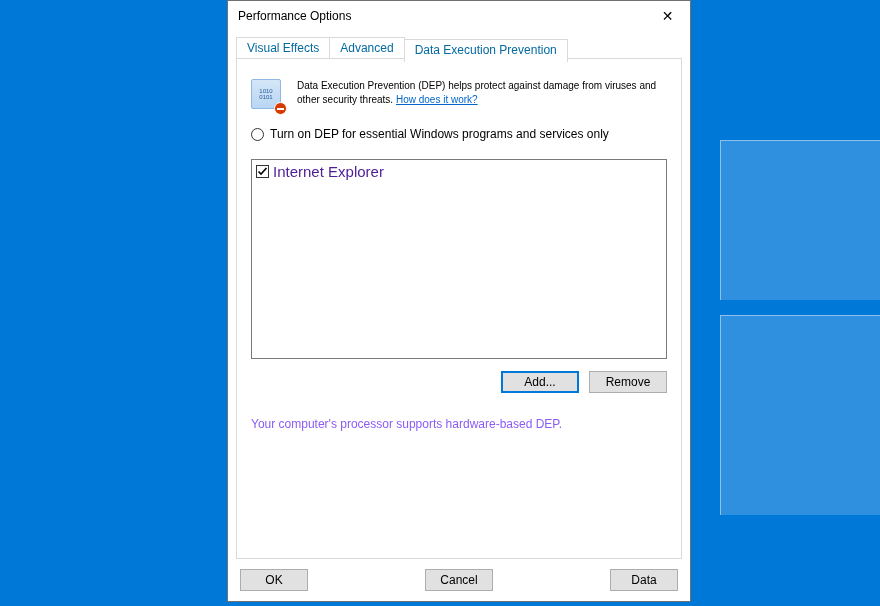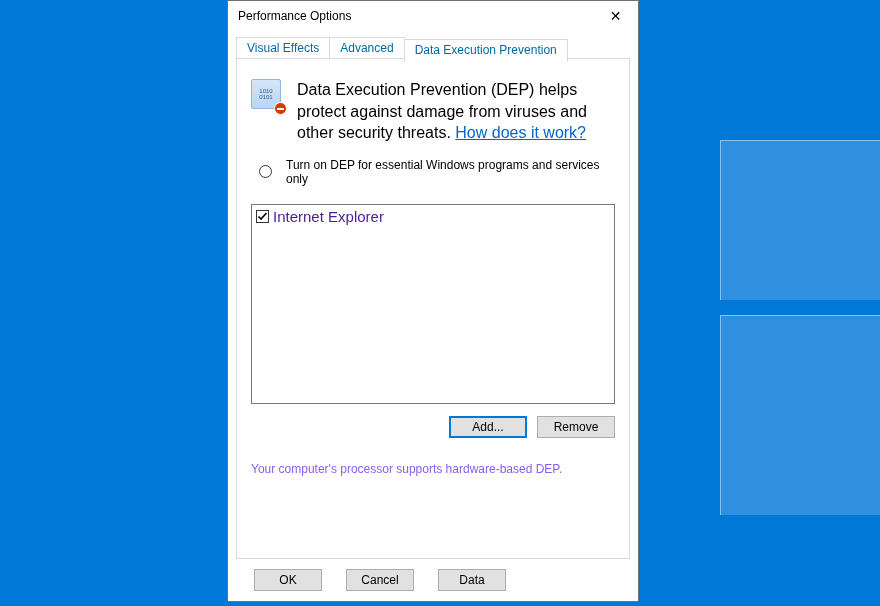--- a/index.html
+++ b/index.html
@@ -20,21 +20,21 @@
     position: absolute;
     background: rgba(255,255,255,0.18);
     pointer-events: none;
   }
   .beam1 { right:0; top:140px; width:160px; height:160px; border-top:1px solid rgba(255,255,255,0.45); border-left:1px solid rgba(255,255,255,0.45);}
   .beam2 { right:0; top:315px; width:160px; height:200px; border-top:1px solid rgba(255,255,255,0.45); border-left:1px solid rgba(255,255,255,0.45);}
 
   .dialog {
     position: absolute;
     left: 227px; top: 0;
-    width: 412px; height: 602px;
+    width: 464px; height: 602px;
     background: #ffffff;
     border: 1px solid #707070;
     display: flex;
     flex-direction: column;
   }
   .titlebar {
     height: 30px;
     display: flex;
     align-items: center;
     padding-left: 10px;
@@ -110,34 +110,34 @@
     width: 13px; height: 13px;
     background: #d83b01;
     border-radius: 50%;
     border: 1px solid #fff;
     display:flex;align-items:center;justify-content:center;
   }
   .dep-icon .badge::after{
     content:""; width:7px; height:2px; background:#fff;
   }
   .intro-text {
-    font-size: 16px;
+    font-size: 10px;
     color: #000;
     line-height: 1.35;
   }
   .intro-text a {
     color: #0066cc;
     text-decoration: underline;
   }
 
   .radio-row {
     display: flex;
     align-items: center;
-    gap: 14px;
-    margin: 6px 8px;
+    gap: 6px;
+    margin: 6px 0;
     font-size: 12px;
     color:#000;
   }
   .radio-row .radio {
     width:13px;height:13px;border:1px solid #333;border-radius:50%;
     display:inline-flex;align-items:center;justify-content:center;flex-shrink:0;
   }
   .radio-row .radio.checked::after{
     content:"";width:7px;height:7px;border-radius:50%;background:#000;
   }
@@ -177,23 +177,22 @@
     background:#e1e1e1;
   }
 
   .status-text {
     margin-top: 24px;
     font-size:12px;
     color:#8b5cf6;
   }
 
   .dialog-buttons {
-    display:flex; justify-content:flex-start; gap:24px;
+    display:flex; justify-content:space-between; gap:24px;
     padding: 10px 12px;
-    margin-left: 14px;
   }
 </style>
 </head>
 <body>
 
 <div class="desktop">
   <div class="beam beam1"></div>
   <div class="beam beam2"></div>
 
   <div class="dialog">

